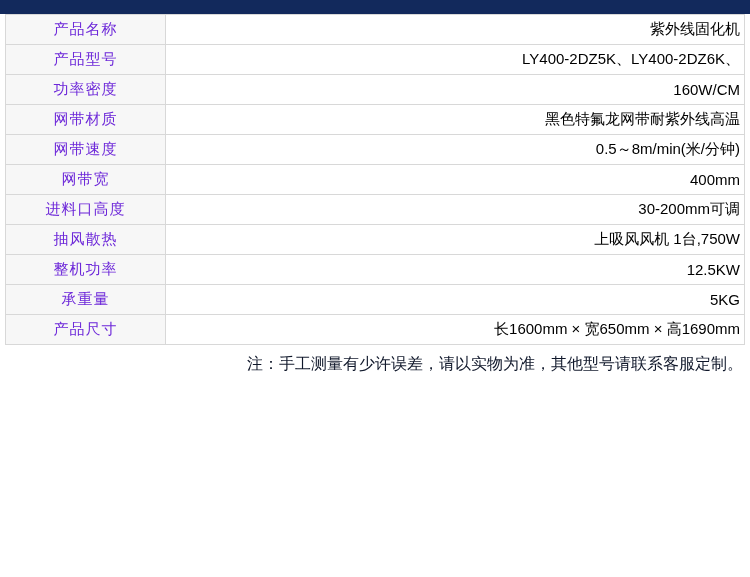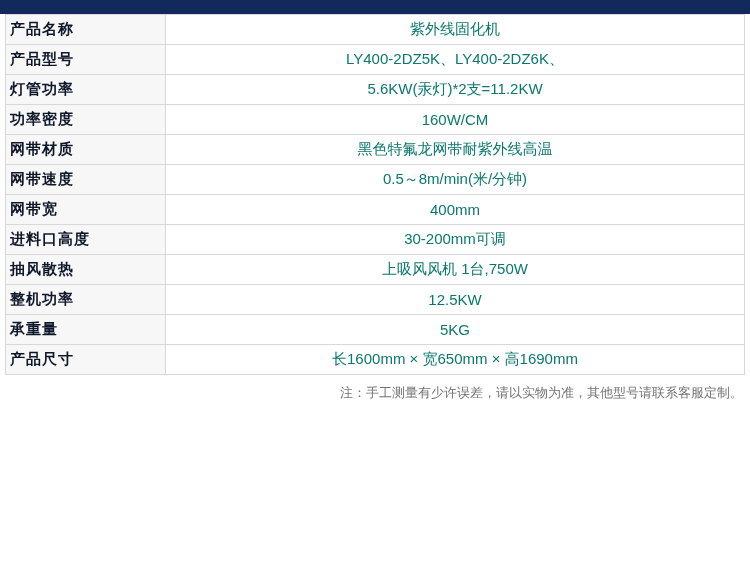--- a/index.html
+++ b/index.html
@@ -34,37 +34,37 @@
   }
   table.spec td {
     border: 1px solid #d8d8d8;
     height: 30px;
     font-size: 15px;
     padding: 0 4px;
     box-sizing: border-box;
   }
   td.label {
     width: 160px;
-    text-align: left;
+    text-align: center;
     background: #f7f7f7;
-    font-weight: bold;
-    color: #0f172a;
+    font-weight: normal;
+    color: #6d28d9;
     letter-spacing: 1px;
   }
   td.value {
-    text-align: center;
+    text-align: right;
     background: #ffffff;
-    color: #0f766e;
+    color: #000000;
   }
   .note {
     width: 740px;
     margin: 0 auto;
     text-align: right;
-    font-size: 13px;
-    color: #737373;
+    font-size: 16px;
+    color: #0f172a;
     padding-top: 9px;
     padding-right: 2px;
     box-sizing: border-box;
   }
 </style>
 </head>
 <body>
 
 <div class="page">
 
@@ -72,24 +72,20 @@
 
   <table class="spec">
     <tbody>
       <tr>
         <td class="label">产品名称</td>
         <td class="value">紫外线固化机</td>
       </tr>
       <tr>
         <td class="label">产品型号</td>
         <td class="value">LY400-2DZ5K、LY400-2DZ6K、</td>
-      </tr>
-      <tr>
-        <td class="label">灯管功率</td>
-        <td class="value">5.6KW(汞灯)*2支=11.2KW</td>
       </tr>
       <tr>
         <td class="label">功率密度</td>
         <td class="value">160W/CM</td>
       </tr>
       <tr>
         <td class="label">网带材质</td>
         <td class="value">黑色特氟龙网带耐紫外线高温</td>
       </tr>
       <tr>

